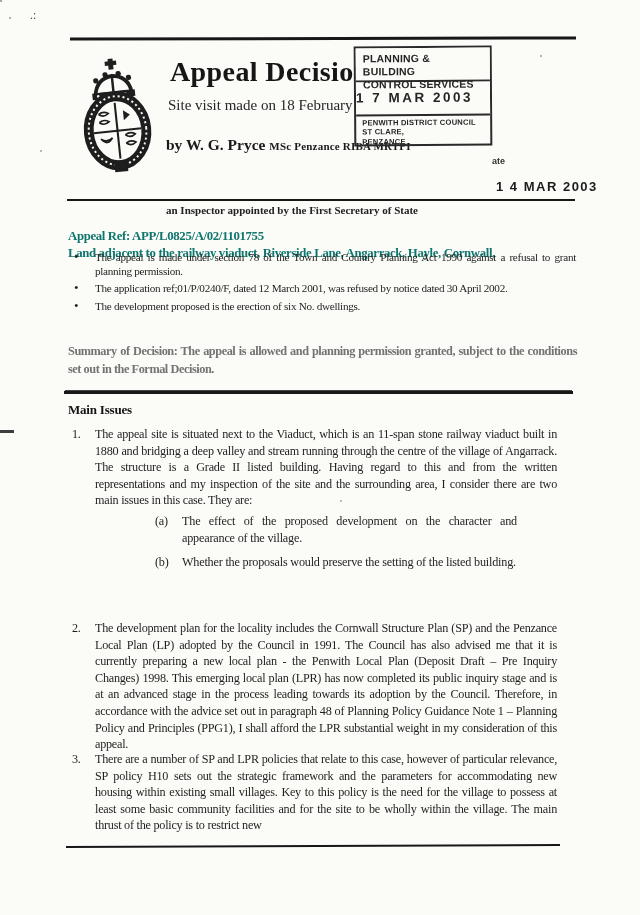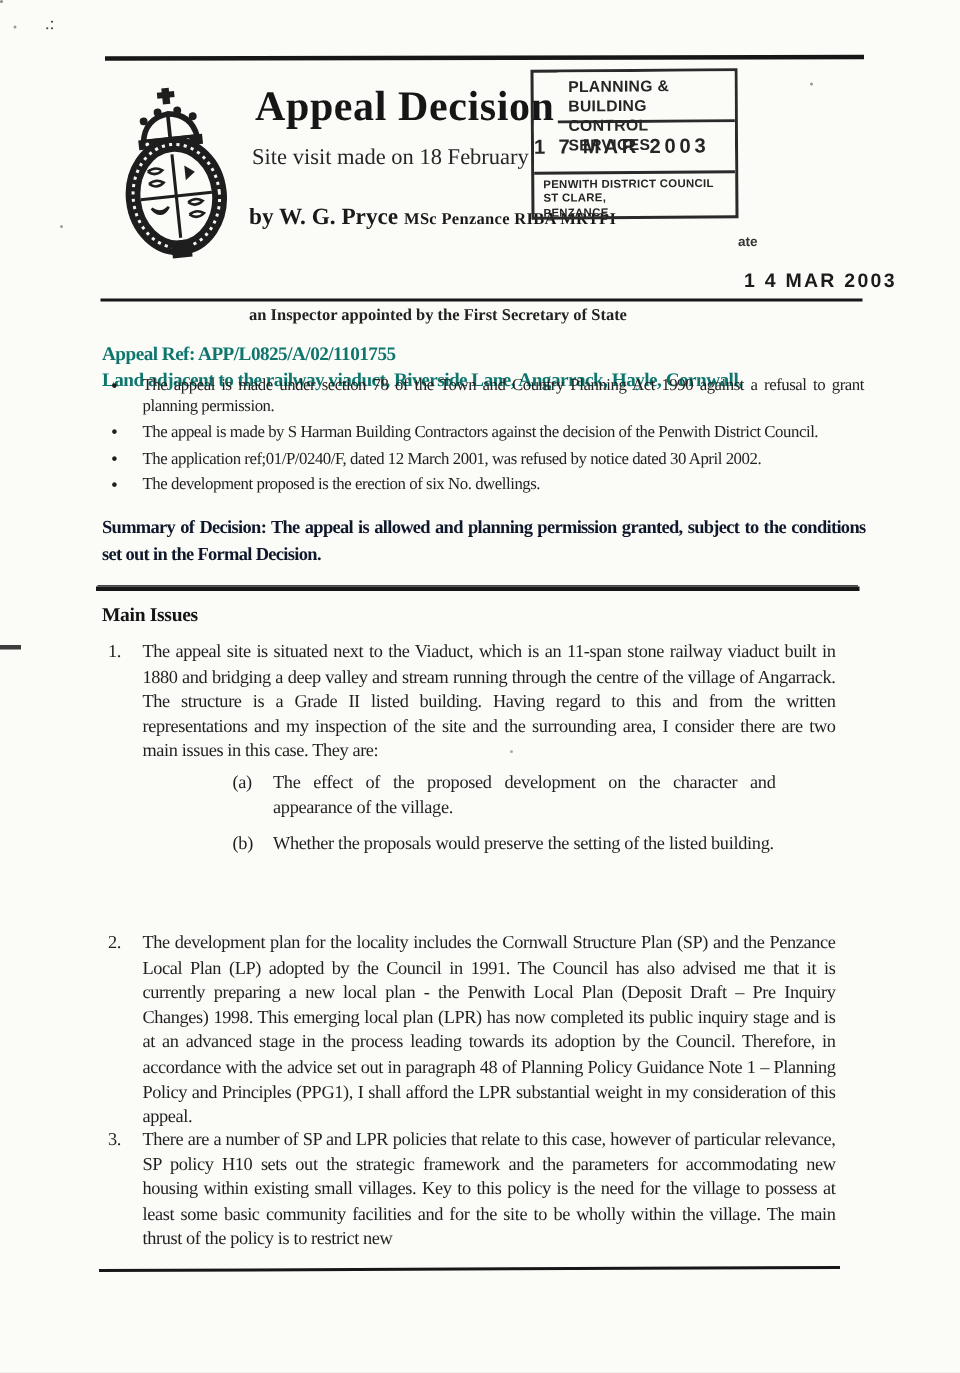--- a/index.html
+++ b/index.html
@@ -24,41 +24,41 @@
   .site-visit{position:absolute;left:168px;top:97px;font-size:15px;color:#262626;z-index:1;}
   .byline{position:absolute;left:166px;top:136px;font-size:15.5px;font-weight:bold;
           white-space:nowrap;z-index:2;color:#1a1a1a;}
   .byline .quals{font-size:11px;letter-spacing:.2px;}
   .inspector-line{position:absolute;left:166px;top:170px;font-size:11px;font-weight:bold;color:#222;margin-top:34px;}
 
   .stamp{position:absolute;left:354px;top:46px;width:138px;height:100px;border:2px solid #2a2a2a;
          box-sizing:border-box;z-index:3;font-family:"Liberation Sans",sans-serif;color:#262626;
          transform:rotate(-0.4deg);}
   .stamp-top{background:#fbfbf8;border-bottom:2px solid #2a2a2a;box-sizing:border-box;height:34px;
-             padding:4px 12px 0 7px;font-size:10.5px;font-weight:bold;line-height:13px;letter-spacing:.2px;margin-left:16px;}
+             padding:4px 12px 0 7px;font-size:10.5px;font-weight:bold;line-height:13px;letter-spacing:.2px;}
   .stamp-date{background:#fbfbf8;border-bottom:2px solid #2a2a2a;box-sizing:border-box;height:34px;
               font-size:13.5px;font-weight:bold;letter-spacing:2.5px;
               line-height:32px;white-space:nowrap;}
   .stamp-org{padding:2px 0 0 6px;font-size:7.6px;font-weight:bold;line-height:9.4px;letter-spacing:.2px;}
 
   .contact{position:absolute;left:497px;top:54px;width:130px;font-family:"Liberation Sans",sans-serif;
            font-size:8px;line-height:10.3px;color:#3b3b3b;}
   .date-label{position:absolute;left:492px;top:156px;font-size:9px;font-weight:bold;color:#333;
               font-family:"Liberation Sans",sans-serif;}
   .received-date{position:absolute;left:496px;top:179px;font-family:"Liberation Sans",sans-serif;
                  font-weight:bold;font-size:13px;letter-spacing:1.5px;color:#1b1b1b;white-space:nowrap;}
 
   .ref-block{position:absolute;left:68px;top:228px;width:512px;font-weight:bold;font-size:12.8px;
              line-height:17px;letter-spacing:-0.35px;white-space:nowrap;color:#0f766e;}
   .bullets{position:absolute;left:72px;top:251px;width:504px;margin:0;padding:0;list-style:none;
            font-size:11.2px;line-height:13.9px;letter-spacing:-0.3px;}
   .bullets li{position:relative;padding-left:23px;margin-bottom:3.5px;text-align:justify;}
   .bullets li::before{content:"\2022";position:absolute;left:2px;top:-1px;font-size:13px;}
   .summary{position:absolute;left:68px;top:343px;width:509px;font-weight:bold;font-size:12.3px;
-           line-height:17.6px;letter-spacing:-0.45px;text-align:justify;color:#0f172a;}
+           line-height:17.6px;letter-spacing:-0.45px;text-align:justify;color:#737373;}
   .section-heading{position:absolute;left:68px;font-weight:bold;font-size:13px;letter-spacing:-0.2px;color:#141414;}
   .h-main{top:402px;} .h-dev{top:602px;}
 
   .para{position:absolute;left:72px;width:486px;font-size:12.2px;line-height:16.6px;letter-spacing:-0.25px;}
   .para .num{position:absolute;left:0;top:0;}
   .para .ptext{margin-left:23px;width:462px;text-align:justify;}
   .p1{top:426px;} .p2{top:620px;} .p3{top:751px;}
 
   .sub-item{position:absolute;left:155px;width:364px;font-size:12.2px;line-height:16.8px;letter-spacing:-0.2px;}
   .sub-item .lbl{position:absolute;left:0;top:0;}
@@ -130,21 +130,20 @@
 
   <div class="rule header-rule"></div>
 
   <div class="ref-block">
     <div>Appeal Ref: APP/L0825/A/02/1101755</div>
     <div>Land adjacent to the railway viaduct, Riverside Lane, Angarrack, Hayle, Cornwall,</div>
   </div>
 
   <ul class="bullets">
     <li>The appeal is made under section 78 of the Town and Country Planning Act 1990 against a refusal to grant planning permission.</li>
-    <li>The appeal is made by S Harman Building Contractors against the decision of the Penwith District Council.</li>
     <li>The application ref;01/P/0240/F, dated 12 March 2001, was refused by notice dated 30 April 2002.</li>
     <li>The development proposed is the erection of six No. dwellings.</li>
   </ul>
 
   <div class="summary">Summary of Decision: The appeal is allowed and planning permission granted, subject to the conditions set out in the Formal Decision.</div>
 
   <div class="rule mid-rule"></div>
 
   <div class="section-heading h-main">Main Issues</div>
 

